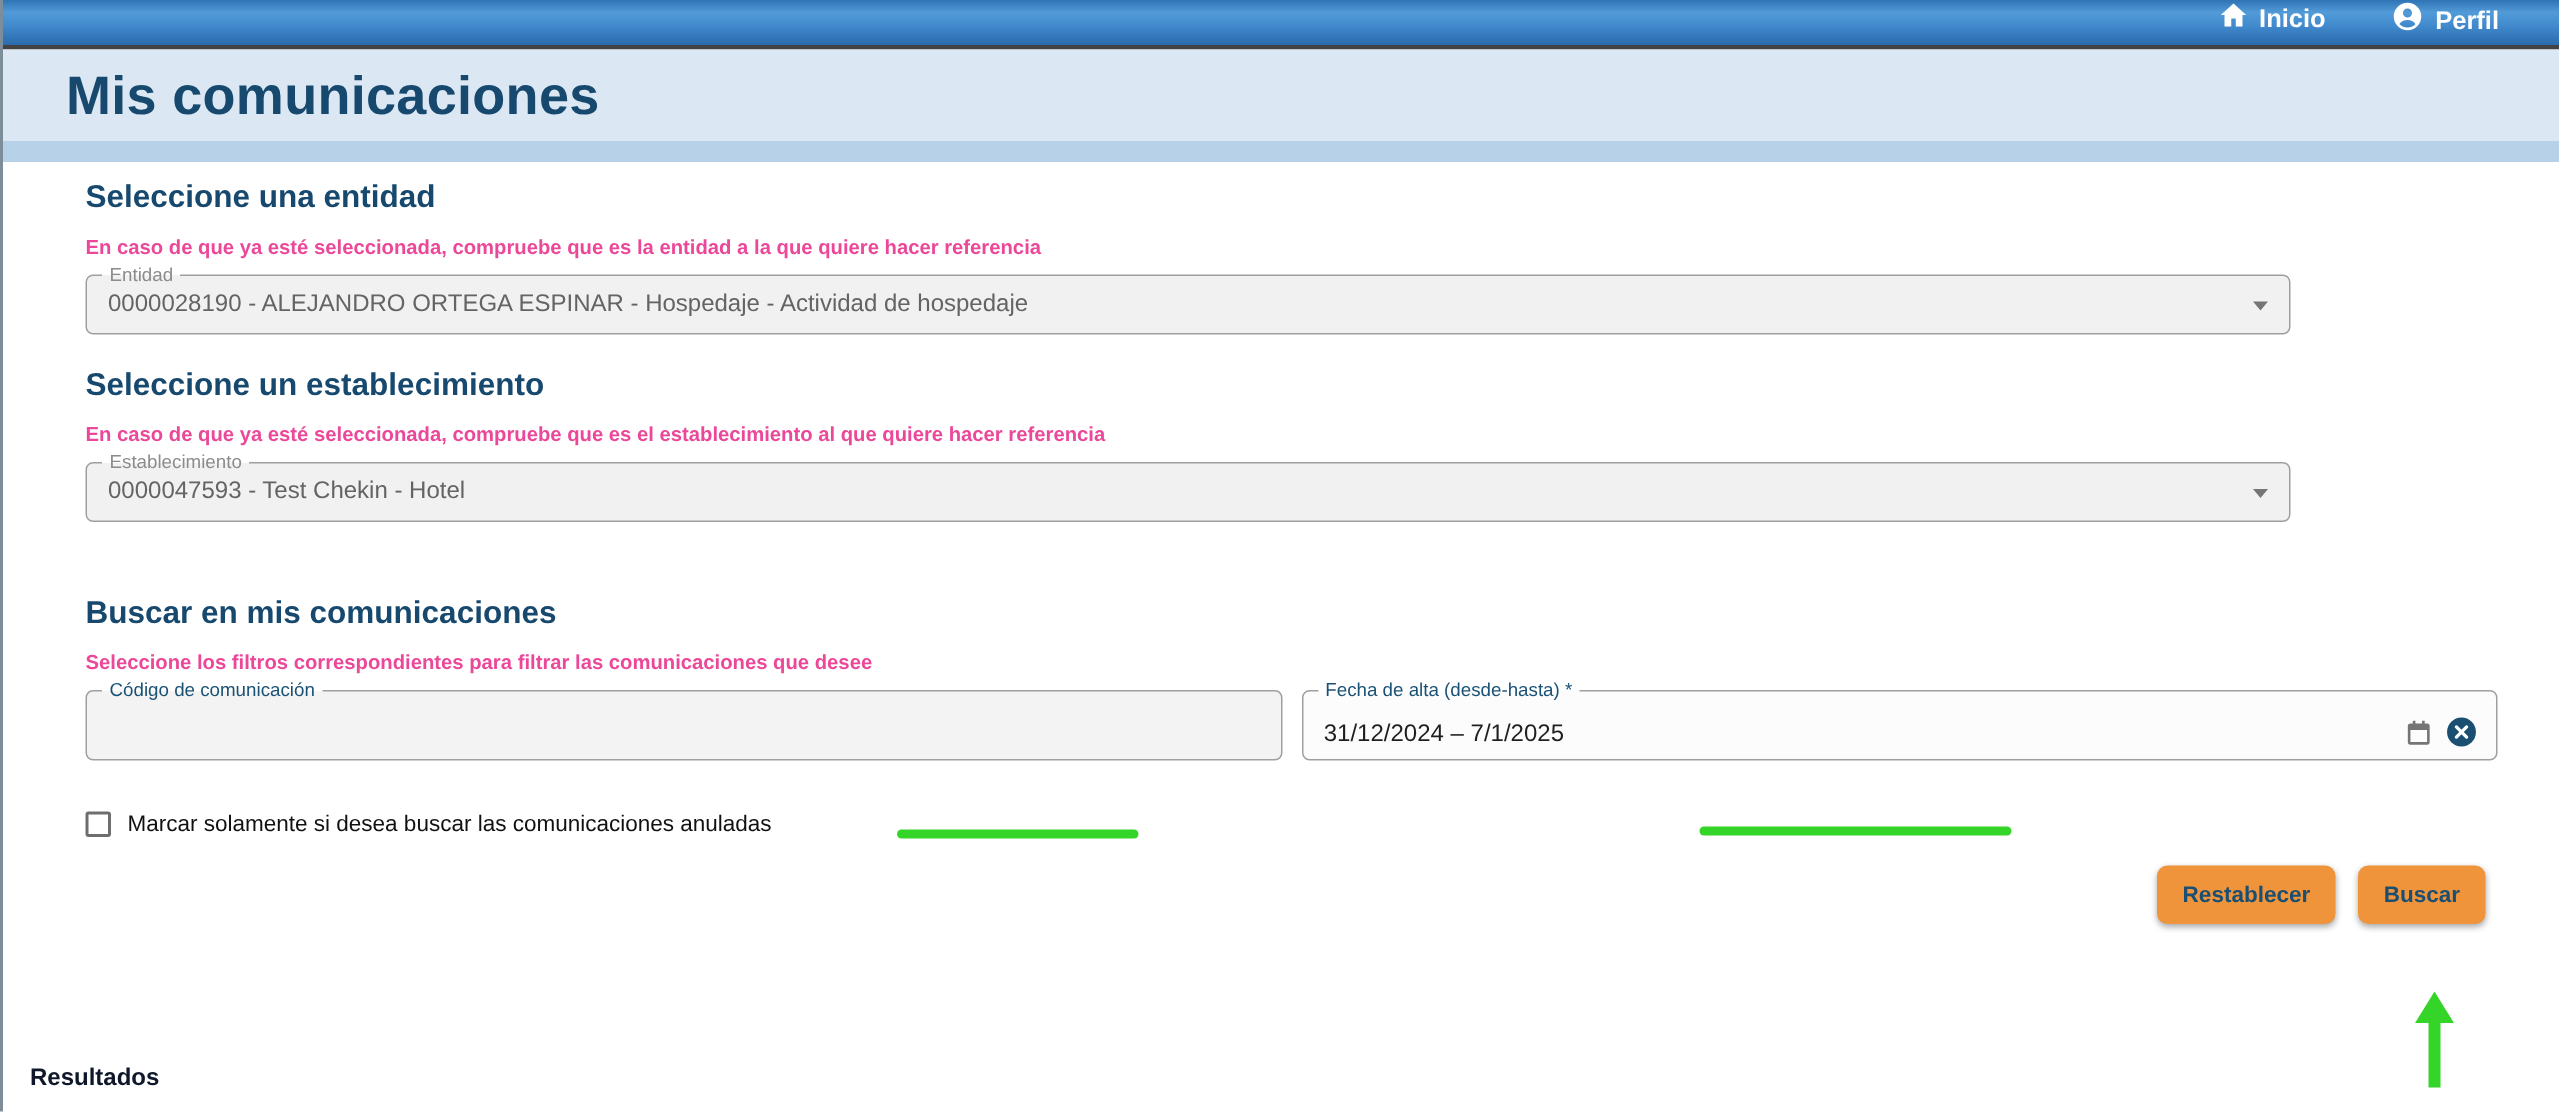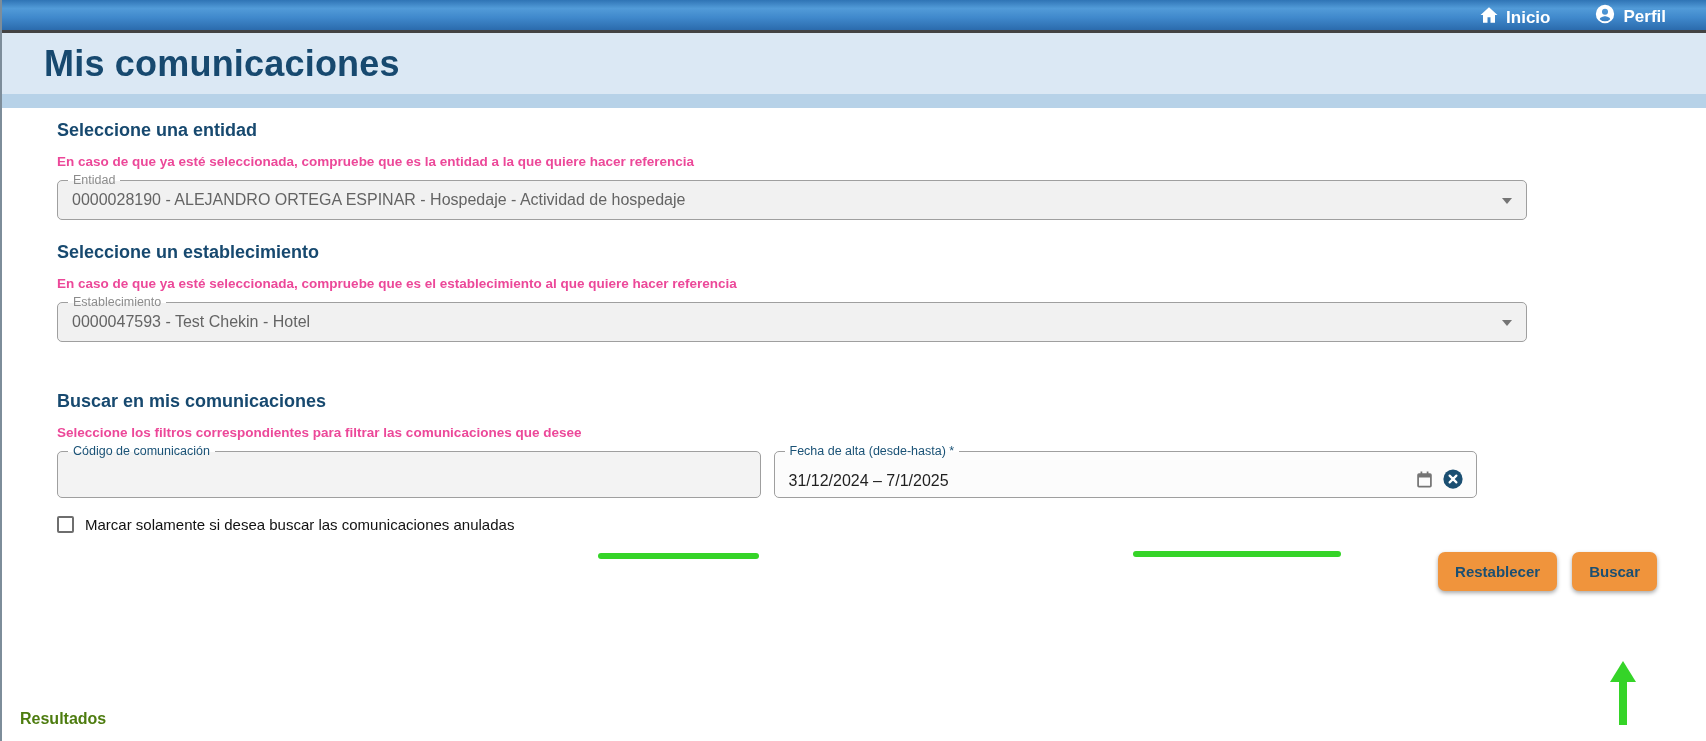--- a/index.html
+++ b/index.html
@@ -6,33 +6,33 @@
   html,body { width:1706px; height:741px; }
   body { font-family:"Liberation Sans", sans-serif; background:#ffffff; }
 
   .page { position:relative; width:1706px; height:741px; overflow:hidden; background:#fff; border-left:2px solid #7d8d9a; }
 
   
   .navbar {
     height:33px;
     background:linear-gradient(180deg,#2f74b5 0%, #529bd8 28%, #4089cc 58%, #2b6bad 100%);
     border-bottom:3px solid #434343;
-    display:flex; justify-content:flex-end; align-items:flex-end;
+    display:flex; justify-content:flex-end; align-items:flex-start;
     gap:44px; padding-right:40px;
   }
   .nav-item { display:flex; align-items:center; gap:7px; color:#ffffff; font-weight:bold; font-size:17px; cursor:pointer; }
 
   
   .header-band { height:61px; background:#dbe8f4; display:flex; align-items:center; padding-left:42px; }
   .header-band h1 { color:#17496f; font-size:36px; font-weight:bold; letter-spacing:.2px; }
   .header-strip { height:14px; background:#b7d2e8; }
 
   
   .content { padding:12px 0 0 55px; }
-  .section-title { color:#17496f; font-size:18px; font-weight:bold; margin-bottom:13px; }
+  .section-title { color:#17496f; font-size:21px; font-weight:bold; margin-bottom:13px; }
   .helper-text { color:#ec4899; font-size:13.5px; font-weight:bold; margin-bottom:11px; }
 
   
   .field { position:relative; border:1px solid #9f9f9f; border-radius:5px; }
   .field-label { position:absolute; top:-9px; left:10px; padding:0 5px; font-size:12.5px; line-height:17px; }
   .select-field { width:1470px; height:40px; background:#f1f1f1; margin-bottom:22px; }
   .select-field .field-label { color:#8c8c8c; background:linear-gradient(180deg,#ffffff 50%, #f1f1f1 50%);text-align:right; }
   .select-field .field-value { display:block; line-height:38px; padding-left:14px; font-size:16px; color:#646464;
     white-space:nowrap; overflow:hidden; }
   .caret { position:absolute; right:14px; top:50%; margin-top:-2px; width:0; height:0;
@@ -40,44 +40,44 @@
 
   
   .tabs-wrap { margin-top:30px; border-bottom:1px solid #e2e2e2; padding-left:18px; }
   .tabs { display:flex; margin-bottom:-1px; }
   .tab { width:163px; height:40px; display:flex; align-items:center; justify-content:center;
     font-size:14.5px; color:#6f6f6f; cursor:pointer; border-bottom:3px solid transparent; }
   .tab.active { border-bottom:3px solid #3f51b5; }
 
   
   .search-block { padding-top:27px; }
-  .filter-row { display:flex; gap:13px; width:1420px; margin-top:3px; }
+  .filter-row { display:flex; gap:13px; width:1608px; margin-top:3px; }
   .filter-field { flex:1; height:47px; background:#fcfcfc; }
   .filter-field.gray { background:#f3f3f3; }
   .filter-field .field-label { color:#1a5276; }
   .filter-field .field-label { background:linear-gradient(180deg,#ffffff 50%, #fcfcfc 50%); }
   .filter-field.gray .field-label { background:linear-gradient(180deg,#ffffff 50%, #f3f3f3 50%); }
   .filter-field .field-value { position:absolute; left:14px; bottom:7px; font-size:16px; color:#1f1f1f; white-space:nowrap; }
   .filter-field .caret { top:auto; bottom:16px; }
   .date-icons { position:absolute; right:12px; bottom:7px; display:flex; align-items:center; gap:8px; }
   .date-icons svg { display:block; cursor:pointer; }
 
   
-  .checkbox-row { display:flex; align-items:center; gap:11px; margin-top:18px; }
+  .checkbox-row { display:flex; align-items:center; gap:11px; margin-top:34px; }
   .checkbox-box { width:17px; height:17px; border:2px solid #6e6e6e; border-radius:2px; background:#fff; cursor:pointer; }
   .checkbox-row label { font-size:15px; color:#111; cursor:pointer; }
 
   
   .button-row { display:flex; justify-content:flex-end; gap:15px; padding-right:49px; margin-top:19px; }
   .btn { height:39px; padding:0 17px; background:#f0943c; border:none; border-radius:7px;
     color:#1b4f72; font-weight:bold; font-size:15px; font-family:"Liberation Sans",sans-serif;
     box-shadow:0 2px 4px rgba(0,0,0,.35); cursor:pointer; }
 
   
-  .results-title { position:absolute; left:18px; top:710px; color:#4d7c0f; font-size:16px; font-weight:bold; }
+  .results-title { position:absolute; left:18px; top:710px; color:#0f172a; font-size:16px; font-weight:bold; }
 
   
   .annot-underline { position:absolute; height:6px; background:#35d428; border-radius:3px; }
   .annot-underline.tipo { left:596px; top:553px; width:161px; }
   .annot-underline.fecha { left:1131px; top:551px; width:208px; }
   .annot-arrow { position:absolute; left:1604px; top:661px; width:34px; height:64px; }
   .annot-arrow .head { width:0; height:0; margin:0 auto;
     border-left:13px solid transparent; border-right:13px solid transparent; border-bottom:21px solid #35d428; }
   .annot-arrow .stem { width:8px; height:43px; background:#35d428; margin:0 auto; }
 </style>

